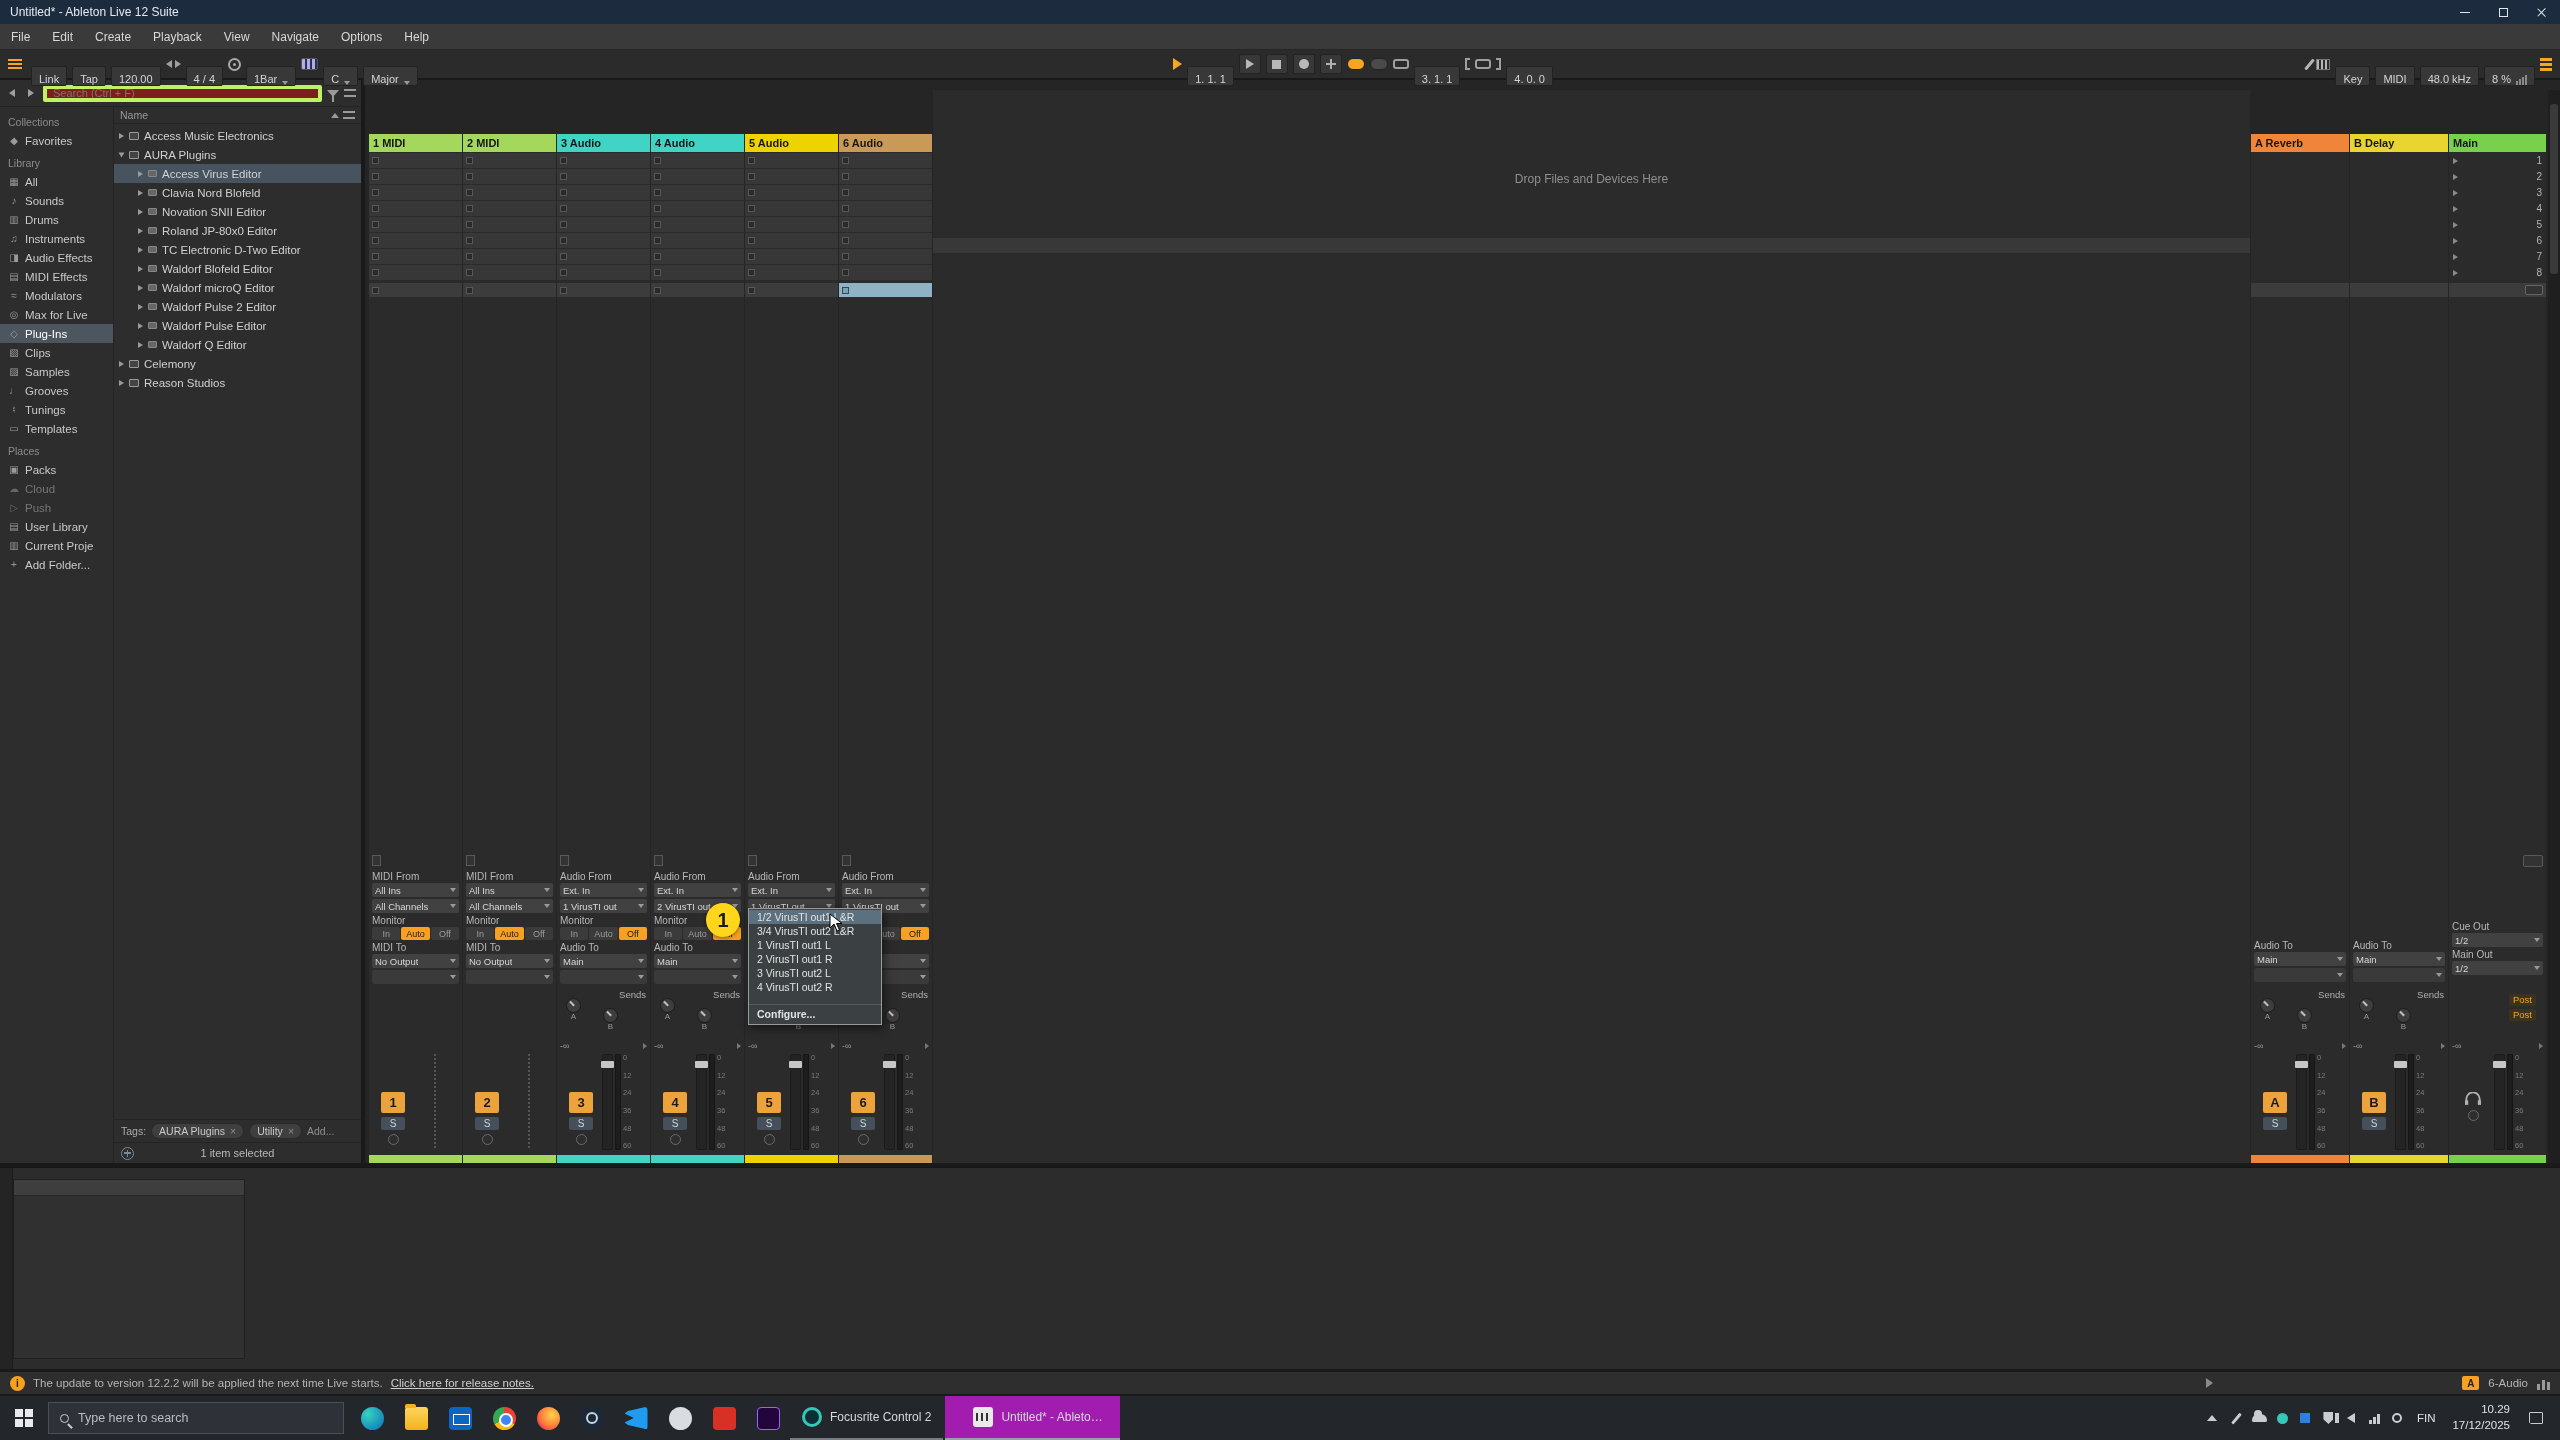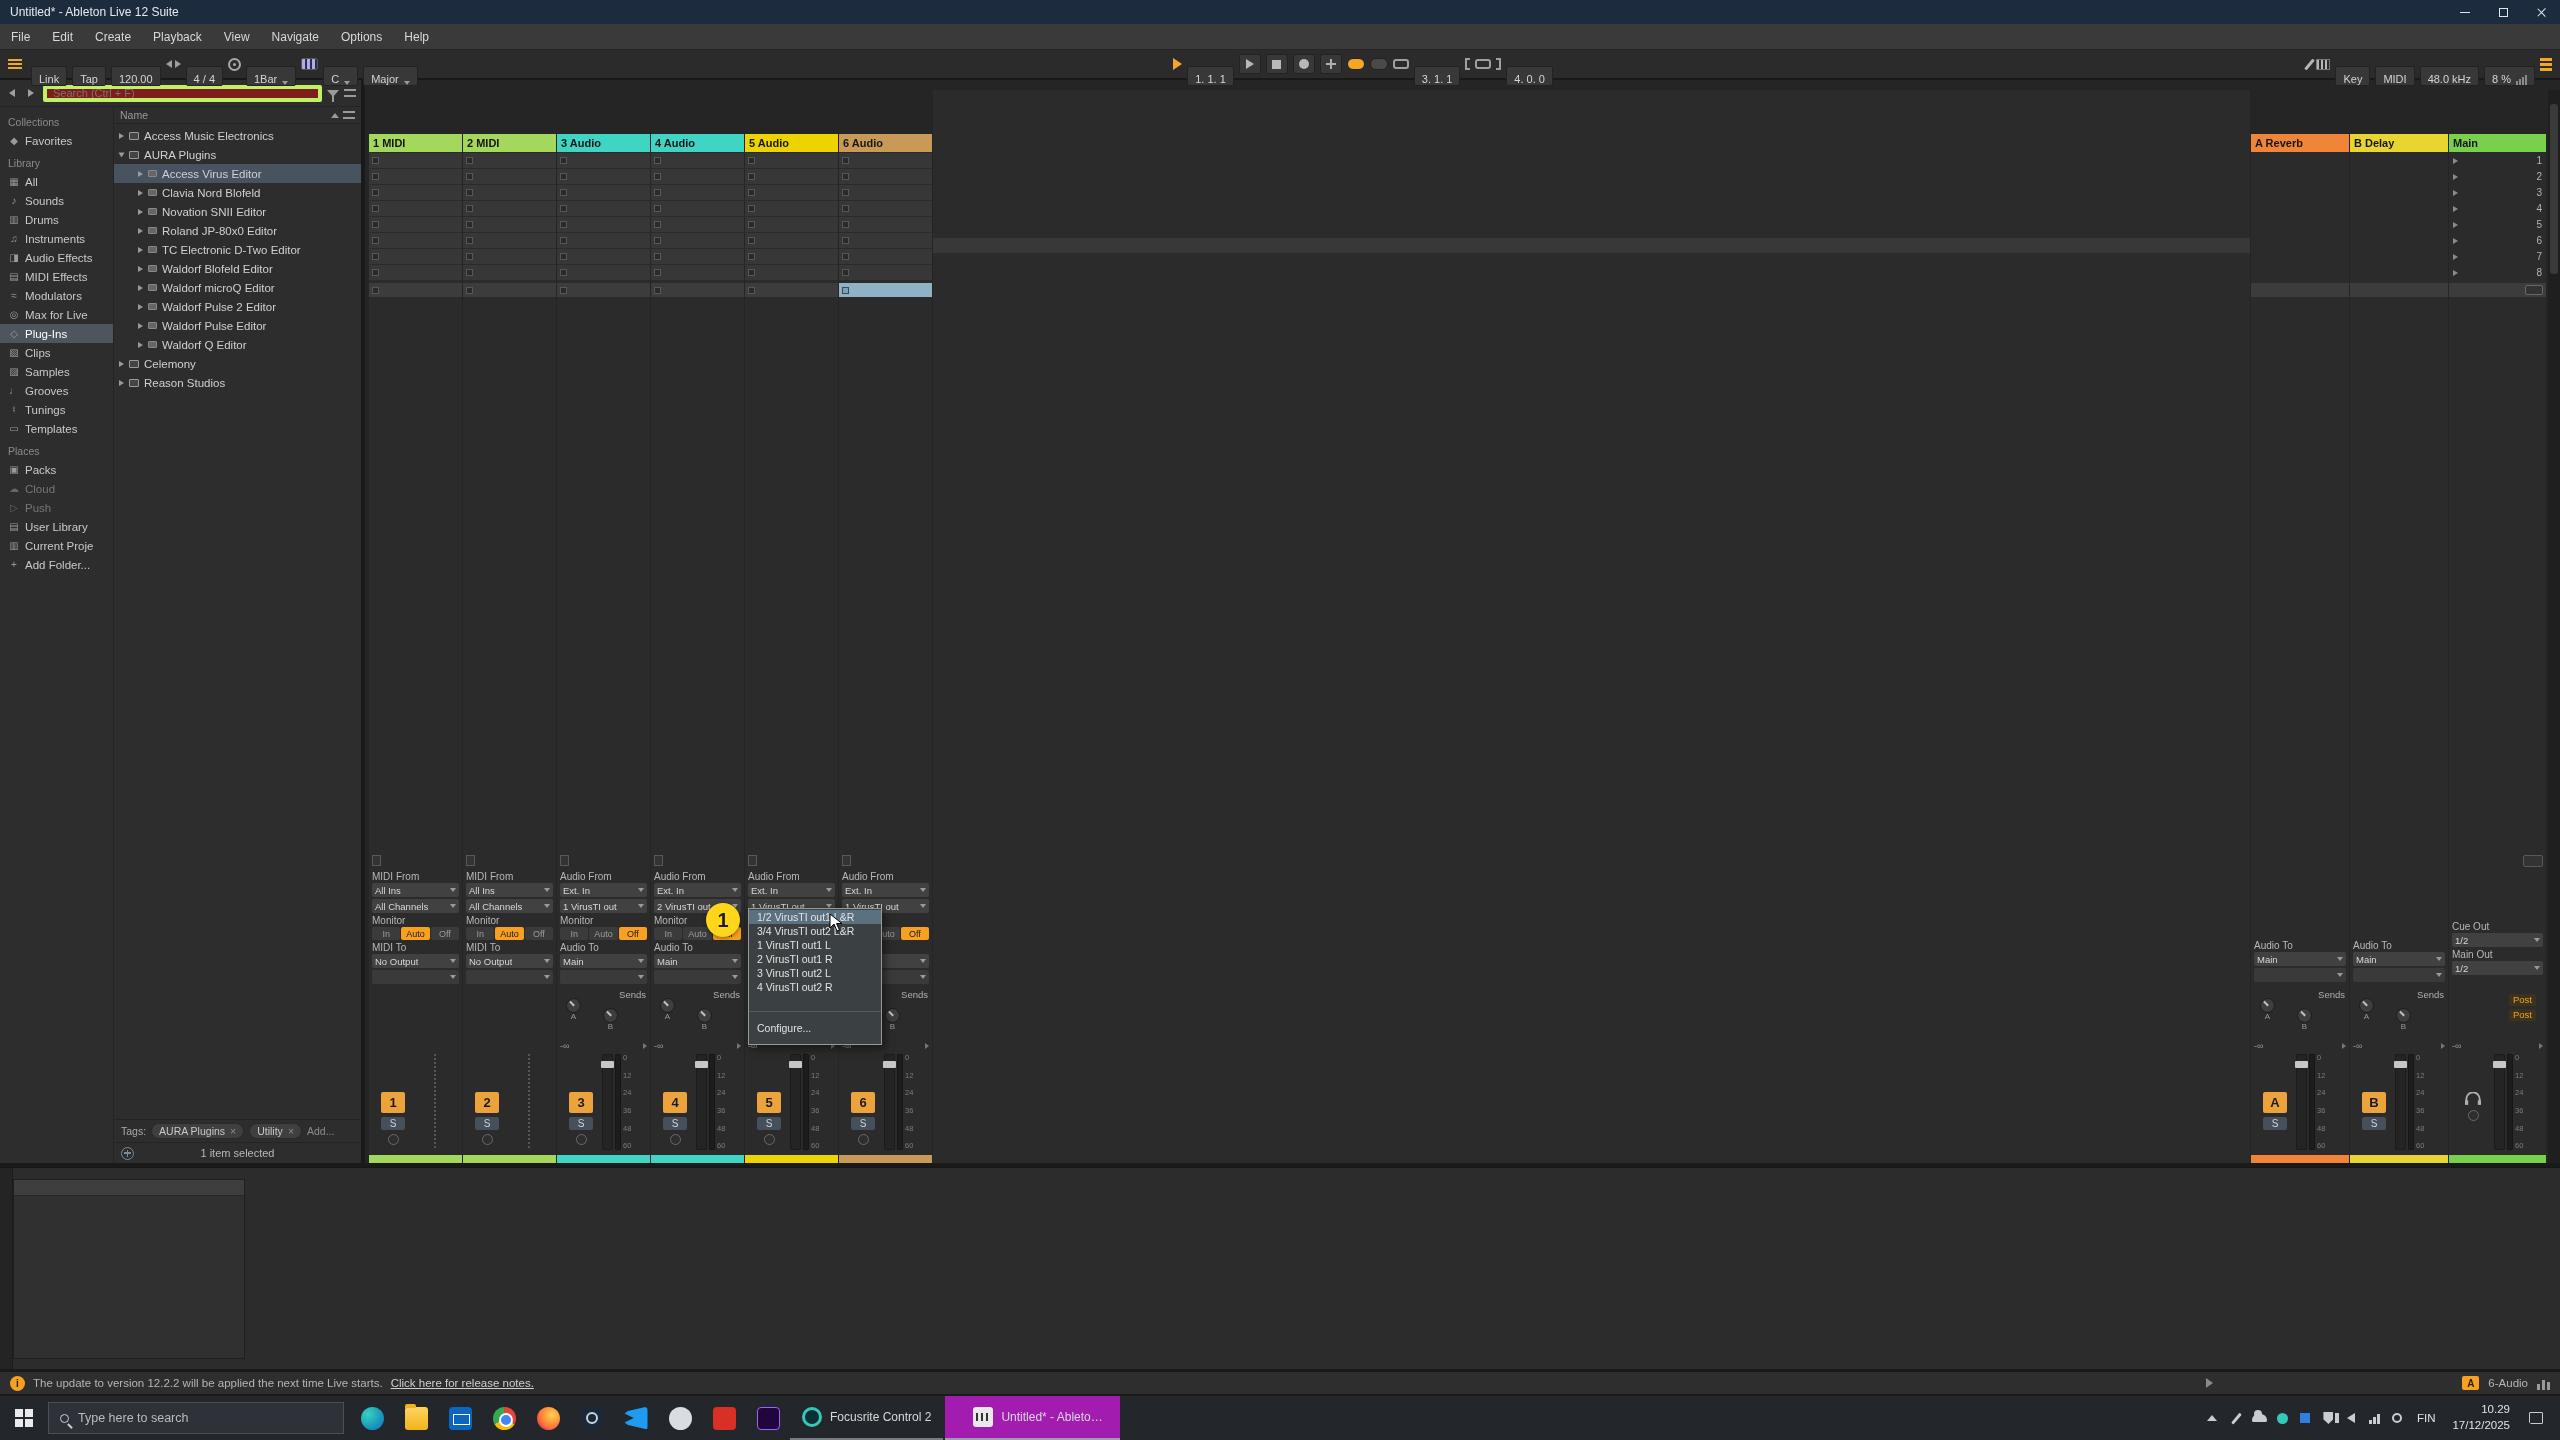--- a/index.html
+++ b/index.html
@@ -159,21 +159,21 @@
 .stopall-box{width:18px;height:10px;border:1px solid #666;border-radius:2px;background:#333;}
 .btn-back{width:20px;height:12px;border:1px solid #585858;background:#333;border-radius:2px;margin-left:auto;}
 .hp-row{display:flex;flex-direction:column;align-items:center;gap:4px;padding-top:40px;width:42px;}
 .right-rail{width:12px;background:#1f1f1f;margin-left:1px;}
 .rail-thumb{margin:14px 2px 0;height:170px;background:#3a3a3a;border-radius:3px;}
 
 
 .io-menu{position:absolute;left:748px;top:908px;width:134px;background:#3b4043;border:1px solid #9a9a9a;box-shadow:2px 3px 9px rgba(0,0,0,.55);z-index:40;padding:1px 0;}
 .io-menu-item{height:14px;display:flex;align-items:center;padding:0 8px;font-size:10.5px;color:#e2e2e2;white-space:nowrap;overflow:hidden;}
 .io-menu-item.hover{background:#5b7180;}
-.io-menu-item.configure{border-top:1px solid #5a5a5a;margin-top:17px;height:32px;}
+.io-menu-item.configure{border-top:1px solid #5a5a5a;margin-top:10px;height:19px;font-weight:bold;}
 .annotation{position:absolute;left:706px;top:903px;width:34px;height:34px;border-radius:50%;background:#ffd61a;color:#1d1d1d;display:flex;align-items:center;justify-content:center;font-size:20px;font-weight:bold;z-index:60;box-shadow:0 1px 4px rgba(0,0,0,.45);}
 .cursor{position:absolute;left:828px;top:913px;z-index:70;}
 
 
 .device-view{position:absolute;top:1167px;left:0;width:2560px;height:202px;background:#2c2c2c;border-top:1px solid #161616;z-index:3;}
 .device-left-rail{position:absolute;left:0;top:0;width:13px;height:100%;background:#242424;border-right:1px solid #1c1c1c;}
 .device-panel{position:absolute;left:13px;top:11px;width:232px;height:180px;background:#303030;border:1px solid #1f1f1f;}
 .device-panel-header{height:16px;background:#3e3e3e;border-bottom:1px solid #262626;}
 .device-drop{position:absolute;left:245px;right:12px;top:0;height:100%;display:flex;align-items:center;justify-content:center;color:#8f8f8f;font-size:12px;}
 
@@ -1167,20 +1167,21 @@
           </div>
         </div>
         <div class="color-strip" style="background: rgb(201, 154, 87);"></div>
       </div>
     </div>
 
   <div class="track-spacer">
     <div class="sp-head"></div>
     <div class="sp-clips"></div>
     <div class="sp-scene"></div>
+    <div class="drop-hint">Drop Files and Devices Here</div>
   </div>
 
   <div class="returns-wrap">
 
   <div class="track return audio">
         <div class="track-header" style="background: rgb(240, 132, 57);">
           <span>A Reverb</span>
         </div>
         <div class="sp-clips"></div>
         <div class="scene-slot"></div>

